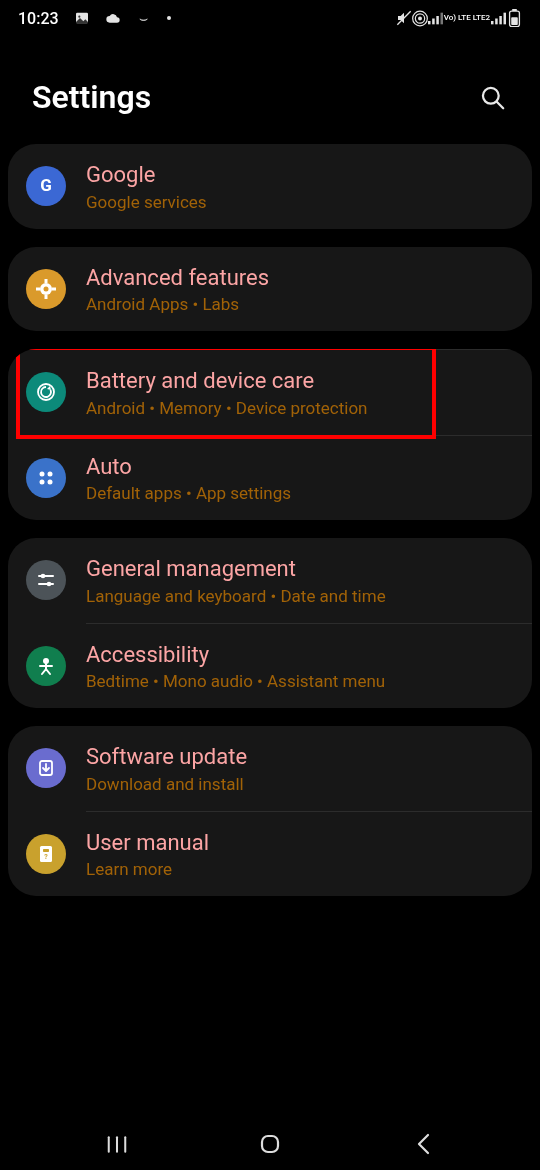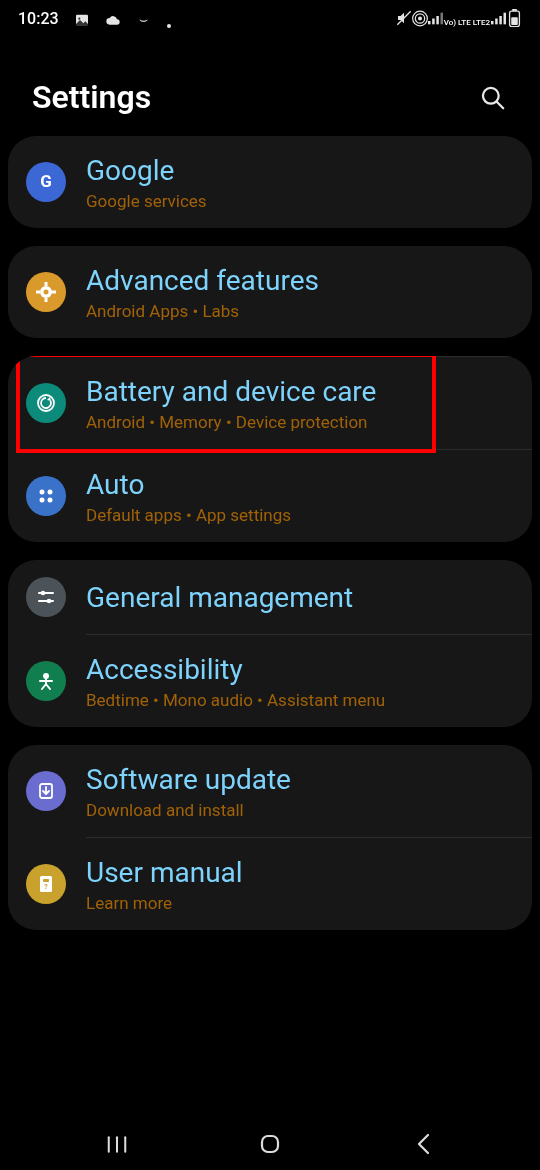--- a/index.html
+++ b/index.html
@@ -1,32 +1,32 @@
 <!DOCTYPE html>
 <html><head>
   <meta charset="utf-8">
   <style>
     * { margin: 0; padding: 0; box-sizing: border-box; font-family: -apple-system, 'Segoe UI', Roboto, sans-serif; }
     body { width: 540px; height: 1170px; background: #000; color: #fff; overflow: hidden; position: relative; }
 
     .status-bar { height: 36px; display: flex; justify-content: space-between; align-items: center; padding: 0 18px; font-size: 16px; font-weight: 500; }
-    .status-left { display: flex; align-items: flex-end; gap: 15px; }
-    .status-right { display: flex; align-items: flex-end; font-size: 11px; }
+    .status-left { display: flex; align-items: center; gap: 15px; }
+    .status-right { display: flex; align-items: center; font-size: 11px; }
     .status-ico { width: 16px; height: 16px; display: inline-flex; align-items: center; justify-content: center; }
 
-    .header { display: flex; justify-content: space-between; align-items: center; padding: 42px 32px 20px 32px; }
+    .header { display: flex; justify-content: space-between; align-items: center; padding: 42px 32px 28px 32px; }
     .header h1 { font-size: 32px; font-weight: 600; }
     .search-btn { width: 32px; height: 32px; display: flex; align-items: center; justify-content: center; }
 
     .content { padding: 0 8px; }
     .group { background: #171717; border-radius: 28px; margin-bottom: 18px; overflow: hidden; }
     .row { display: flex; align-items: center; padding: 17px 18px; gap: 20px; position: relative; }
     .row .icon-wrap { width: 40px; height: 40px; border-radius: 50%; display: flex; align-items: center; justify-content: center; flex-shrink: 0; }
     .row .texts { flex: 1; min-width: 0; }
-    .row .title { font-size: 28px; color: #7dd3fc; line-height: 1.25; }
+    .row .title { font-size: 22px; color: #fca5a5; line-height: 1.25; }
     .row .subtitle { font-size: 17px; color: #a16207; margin-top: 3px; }
     .divider { height: 1px; background: #2c2c2c; margin-left: 78px; }
 
     .highlight-box { position: absolute; inset: -4px 0 -4px 8px; width: 420px; border: 4px solid #ff0000; pointer-events: none; }
 
     .navbar { position: absolute; bottom: 0; left: 0; right: 0; height: 52px; display: flex; justify-content: space-around; align-items: center; padding: 0 40px; }
     .nav-btn { width: 60px; height: 30px; display: flex; align-items: center; justify-content: center; color: #ddd; }
 
     svg { display: block; }
   </style>
@@ -173,20 +173,21 @@
       <div class="icon-wrap" style="background:#4c5358">
           <svg width="24" height="24" viewBox="0 0 24 24">
             <line x1="5" y1="8" x2="19" y2="8" stroke="#fff" stroke-width="2" stroke-linecap="round"></line>
             <circle cx="9" cy="8" r="2.3" fill="#fff"></circle>
             <line x1="5" y1="16" x2="19" y2="16" stroke="#fff" stroke-width="2" stroke-linecap="round"></line>
             <circle cx="15" cy="16" r="2.3" fill="#fff"></circle>
           </svg>
         </div>
       <div class="texts">
         <div class="title">General management</div>
+        <div class="subtitle">Language and keyboard  •  Date and time</div>
       </div>
       </div>
       <div class="divider"></div>
       <div class="row">
       <div class="icon-wrap" style="background:#107e4e">
           <svg width="24" height="24" viewBox="0 0 24 24">
             <circle cx="12" cy="7" r="3" fill="#fff"></circle>
             <path d="M12 10v5M12 15l-4 5M12 15l4 5M6 12h12" stroke="#fff" stroke-width="2" stroke-linecap="round"></path>
           </svg>
         </div>

